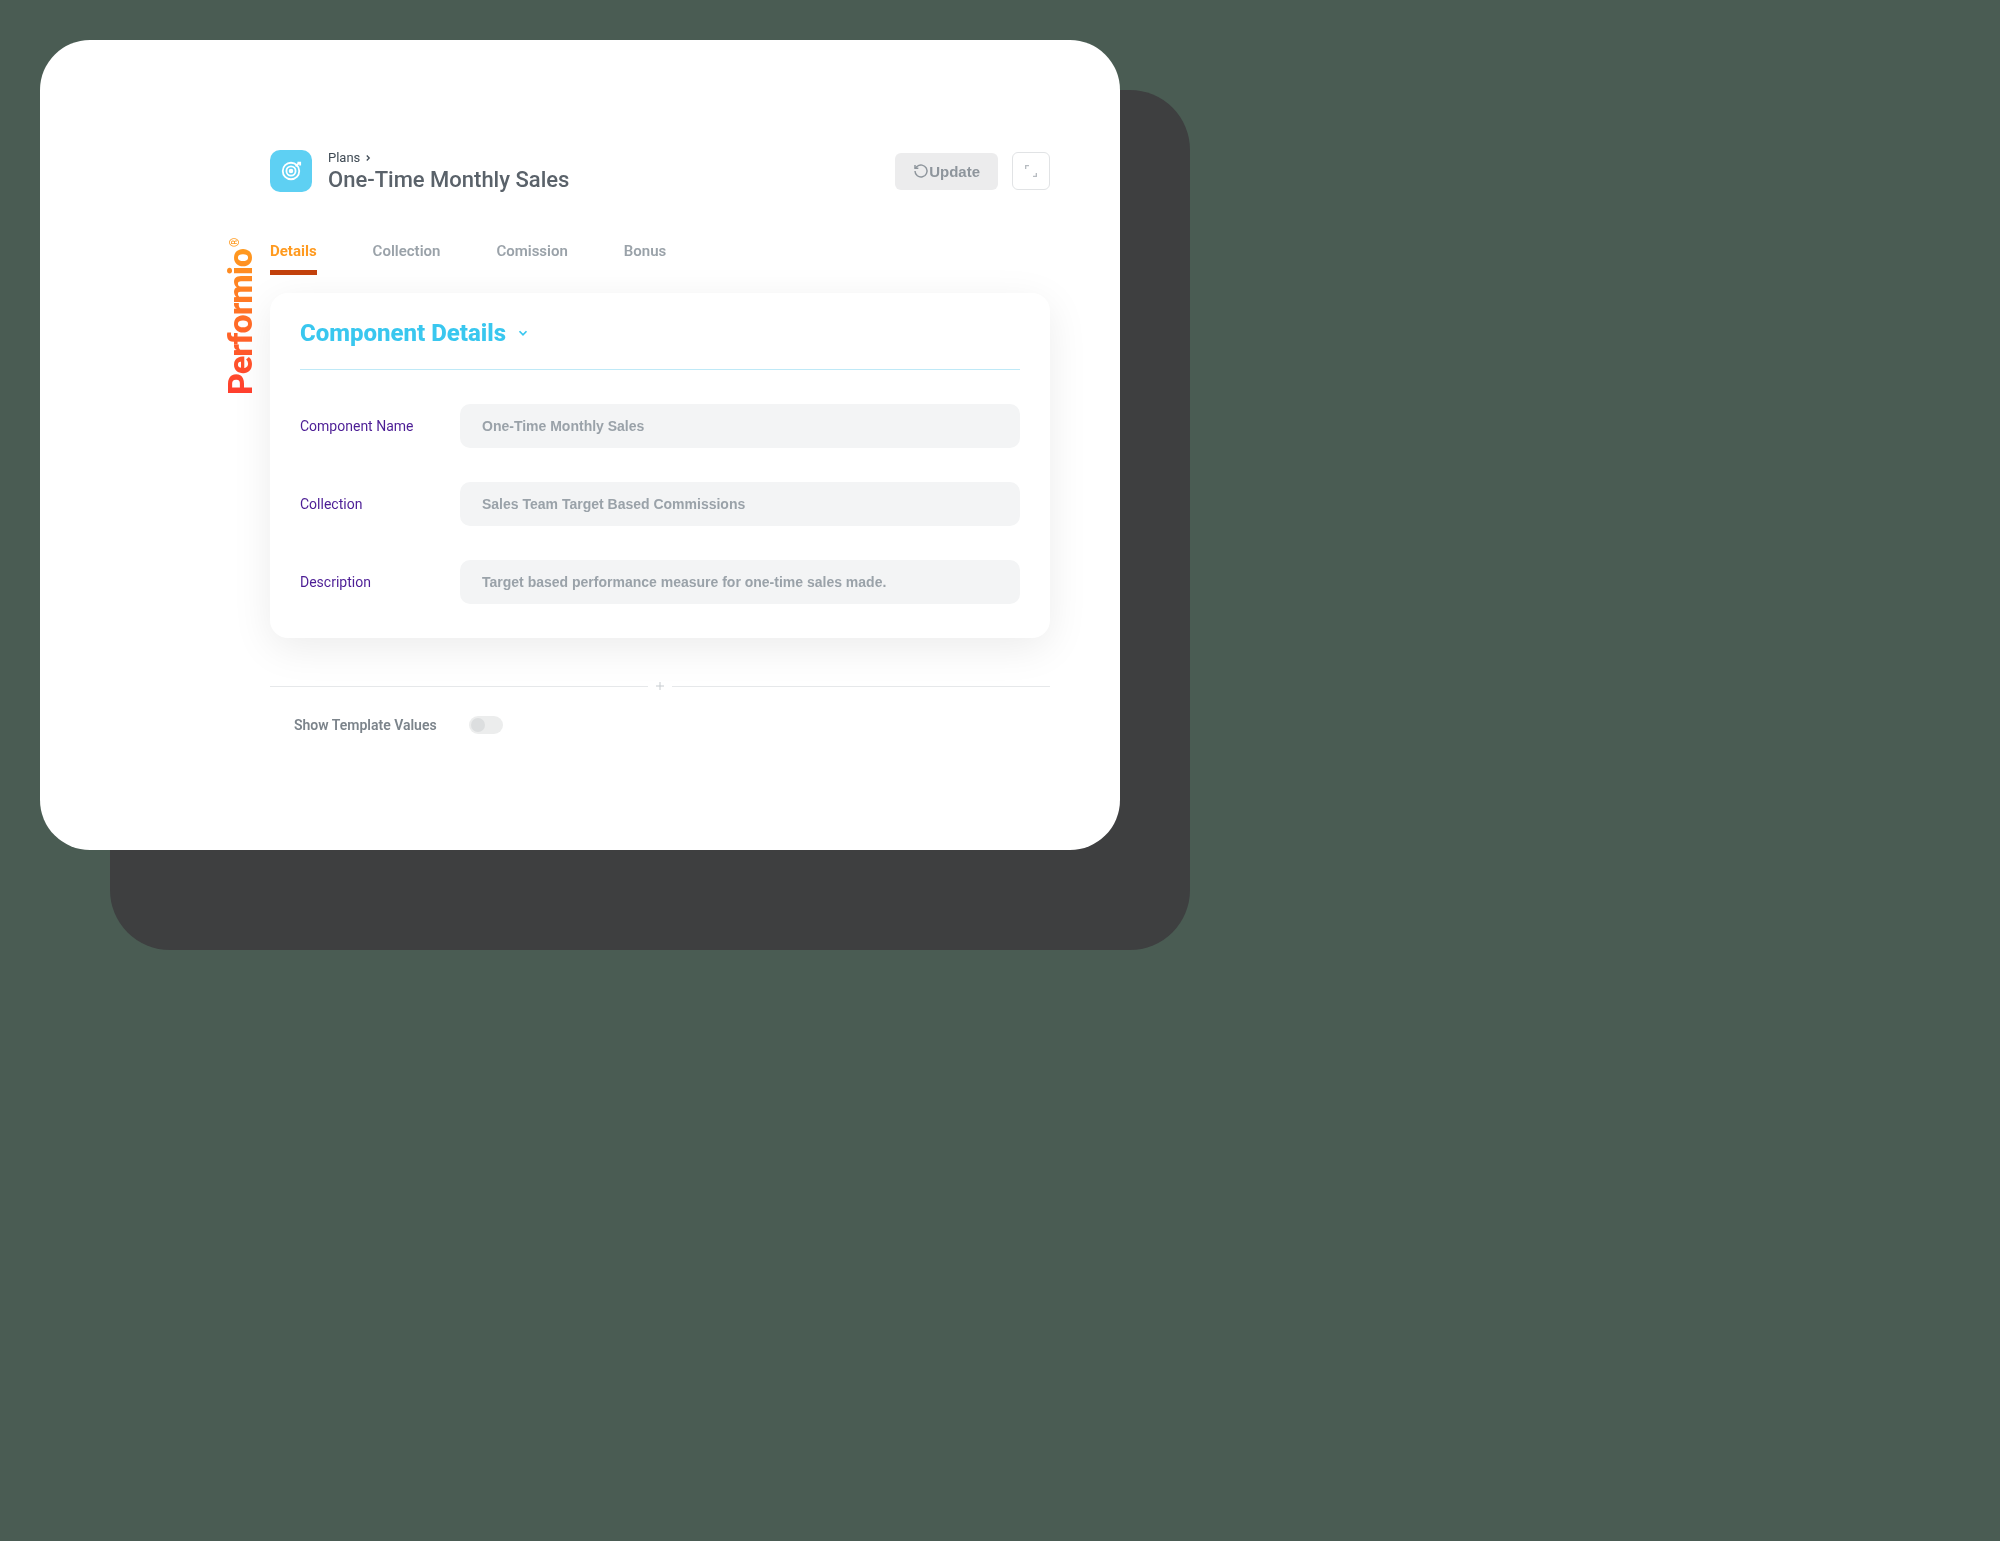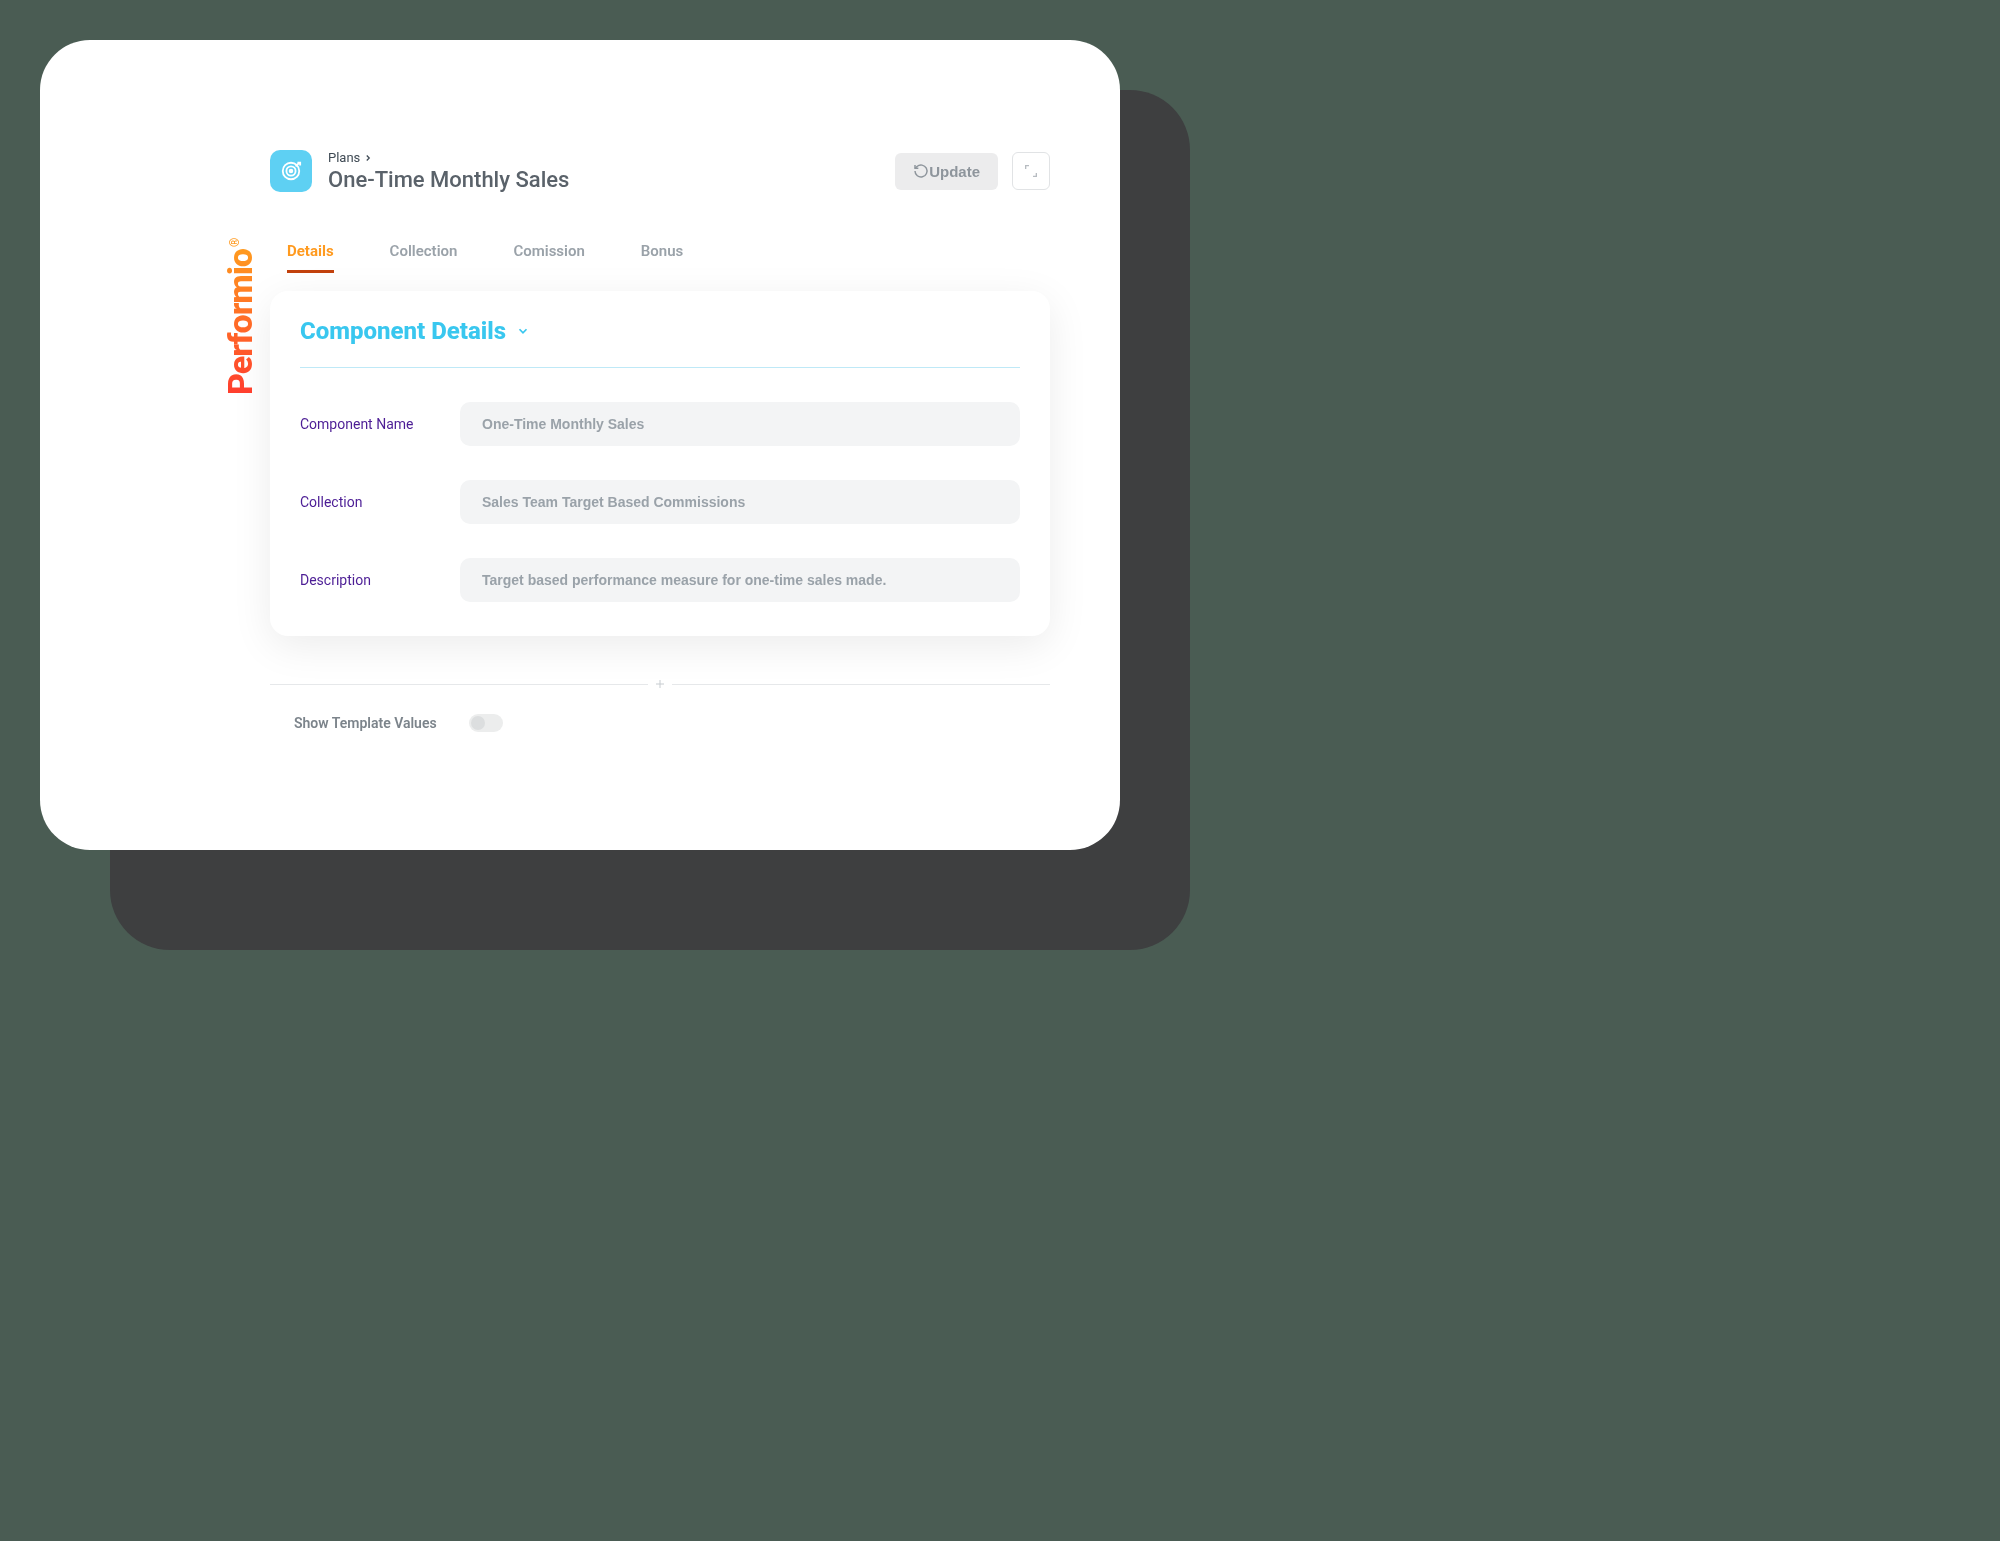--- a/index.html
+++ b/index.html
@@ -136,23 +136,22 @@
     font-size: 15px;
     font-weight: 600;
     color: #9aa2a9;
   }
   .tab {
     padding-bottom: 10px;
     cursor: pointer;
   }
   .tab.active {
     color: #ff9a1f;
-    border-bottom: 3px solid #c2410c;
+    border-bottom: 5px solid #c2410c;
     font-weight: 700;
-    margin-left: 17px;
   }
   .panel {
     margin-top: 18px;
     background: #fff;
     border-radius: 18px;
     box-shadow: 0 10px 40px rgba(0,0,0,0.08);
     padding: 26px 30px 34px 30px;
   }
   .panel-title {
     font-size: 24px;

